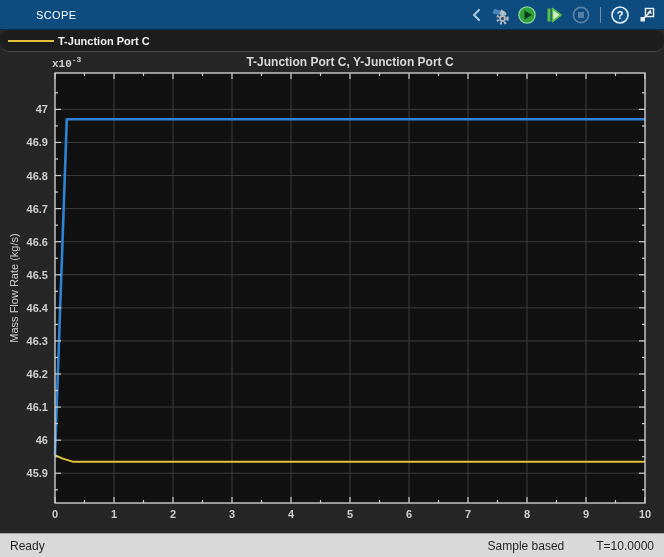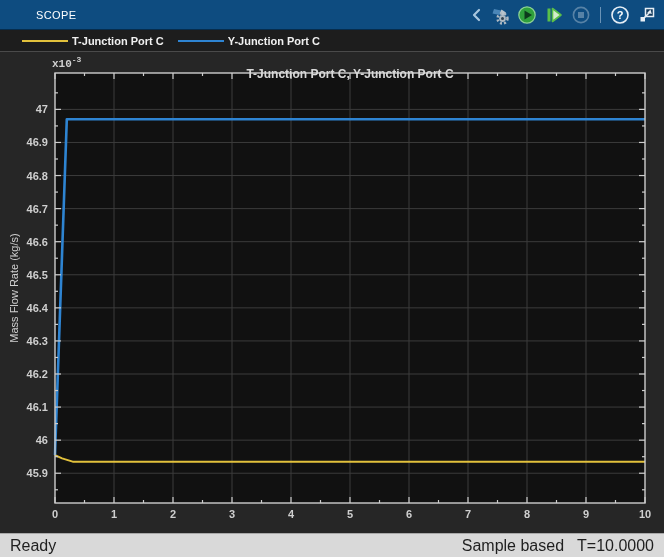--- a/index.html
+++ b/index.html
@@ -38,35 +38,36 @@
   }
   .tool-divider { width: 1px; height: 16px; background: rgba(220,235,248,0.45); margin: 0 3px; }
   .chevron-btn { width: 16px; height: 22px; display: flex; align-items: center; justify-content: center; }
 
   
   .legendbar {
     height: 22px; flex: 0 0 22px;
     background: #1d1d1d;
     border-bottom: 1px solid #4a4a4a;
     display: flex; align-items: center;
-    padding-left: 22px;
+    padding-left: 8px;
+    border-radius: 9px;
   }
   .legend-item { display: flex; align-items: center; margin-right: 14px; }
   .legend-swatch { width: 46px; height: 2px; margin-right: 4px; }
   .legend-label { color: #f0f0f0; font-size: 11px; font-weight: bold; }
 
   
   .figure {
     flex: 1 1 auto;
     position: relative;
     background: #262626;
   }
   .figure svg { position: absolute; left: 0; top: 0; }
   .plot-title {
-    position: absolute; left: 55px; top: 15px; width: 590px;
+    position: absolute; left: 55px; top: 3px; width: 590px;
     text-align: center; color: #d8d8d8; font-size: 12px; font-weight: bold;
     white-space: nowrap;
   }
   .y-multiplier {
     position: absolute; left: 52px; top: 3px;
     color: #d0d0d0; font-size: 11px; font-weight: bold; font-family: Liberation Mono, monospace;
   }
   .y-multiplier sup { font-size: 8px; }
   .y-axis-label {
     position: absolute; left: 14px; top: 236px;
@@ -75,23 +76,23 @@
     color: #d0d0d0; font-size: 11px;
   }
 
   
   .statusbar {
     height: 24px; flex: 0 0 24px;
     background: #d9d9d9;
     border-top: 1px solid #a8a8a8;
     display: flex; align-items: center; justify-content: space-between;
     padding: 0 10px;
-    font-size: 16px; color: #1f1f1f;
-  }
-  .statusbar-right { display: flex; gap: 13px; }
+    font-size: 12px; color: #1f1f1f;
+  }
+  .statusbar-right { display: flex; gap: 32px; }
 </style>
 </head>
 <body>
 
 <div class="window">
 
   <div class="toolstrip">
     <div class="tabs">
       <span class="tab">SCOPE</span>
     </div>
@@ -143,24 +144,20 @@
           <polygon points="13.5,4.5 14.8,9 10.2,7.8" fill="#e6eef5"></polygon>
         </svg>
       </span>
     </div>
   </div>
 
   <div class="legendbar">
     <div class="legend-item">
       <span class="legend-swatch" style="background: rgb(226, 193, 60);"></span>
       <span class="legend-label">T-Junction Port C</span>
-    </div>
-    <div class="legend-item">
-      <span class="legend-swatch" style="background: rgb(46, 132, 210);"></span>
-      <span class="legend-label">Y-Junction Port C</span>
     </div>
   </div>
 
   <div class="figure">
     <svg id="plot-svg" width="664" height="481">
         <rect x="55" y="21" width="590" height="430" fill="#111111"></rect>
         <line x1="114" y1="21" x2="114" y2="451" stroke="#3c3c3c" stroke-width="1"></line>
         <line x1="173" y1="21" x2="173" y2="451" stroke="#3c3c3c" stroke-width="1"></line>
         <line x1="232" y1="21" x2="232" y2="451" stroke="#3c3c3c" stroke-width="1"></line>
         <line x1="291" y1="21" x2="291" y2="451" stroke="#3c3c3c" stroke-width="1"></line>

